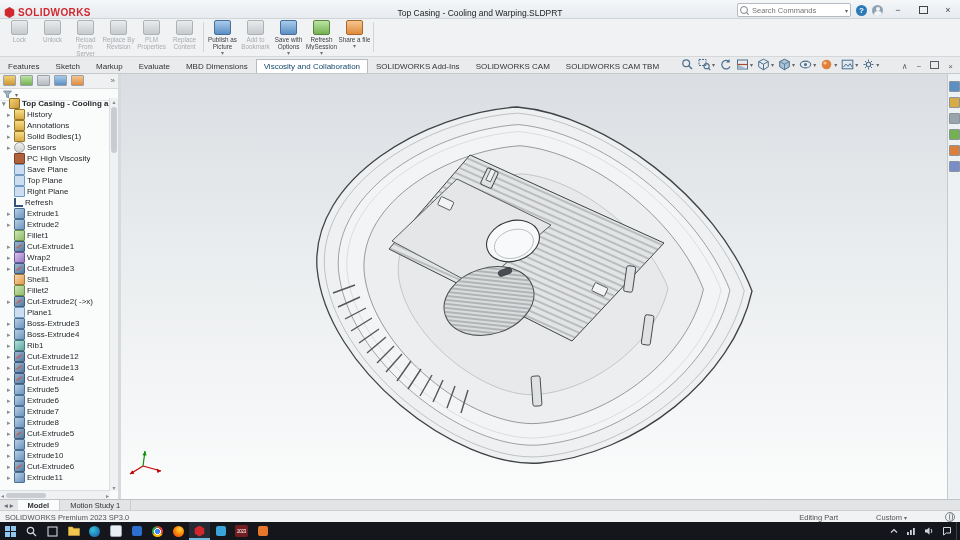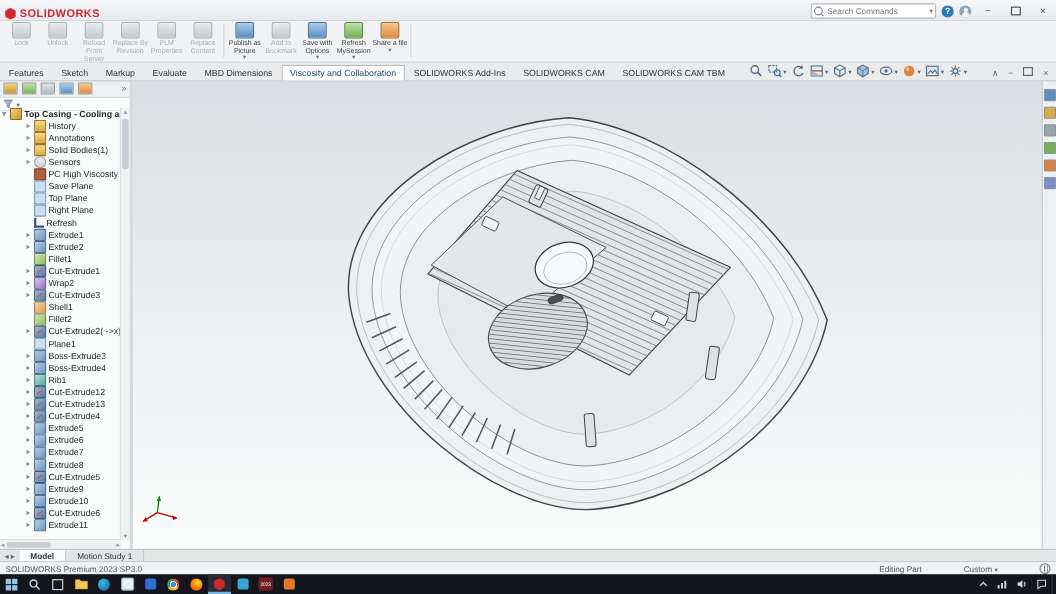--- a/index.html
+++ b/index.html
@@ -61,21 +61,21 @@
   .ptabs{height:13px;display:flex;align-items:center;gap:4px;padding:1px 3px;background:#eef0f2;border-bottom:1px solid #d8dbde;}
   .ptab{width:11px;height:9px;border-radius:1px;border:1px solid #98a0a8;}
   .ptab.t1{background:linear-gradient(#f4d06f,#c9973a);}
   .ptab.t2{background:linear-gradient(#bce4a3,#74b152);}
   .ptab.t3{background:linear-gradient(#dfe3e6,#b4bac0);}
   .ptab.t4{background:linear-gradient(#a9cbec,#5c8fc3);}
   .ptab.t5{background:linear-gradient(#f6c690,#e08b3c);}
   .pmore{margin-left:auto;font-size:8px;color:#667;}
   .pfilter{height:11px;display:flex;align-items:center;gap:3px;padding:0 3px;border-bottom:1px solid #e2e5e8;}
   .tree{position:absolute;top:25px;left:0;right:8px;bottom:8px;overflow:hidden;}
-  .trow{height:11px;display:flex;align-items:center;padding-left:24px;white-space:nowrap;font-size:8px;color:#1f2326;}
+  .trow{height:11px;display:flex;align-items:center;padding-left:7px;white-space:nowrap;font-size:8px;color:#1f2326;}
   .trow.root{padding-left:2px;font-weight:bold;}
   .chev{width:7px;flex:none;color:#8a8f94;font-size:7px;line-height:1;}
   .ti{width:9px;height:9px;flex:none;border-radius:1px;margin:0 2px 0 0;}
   .ti.part{background:linear-gradient(135deg,#f4d06f,#c9973a);border:1px solid #8f6f23;}
   .ti.fold{background:linear-gradient(#f7dc85,#d9ab45);border:1px solid #97762a;}
   .ti.sens{background:linear-gradient(#f0f0f0,#cfcfcf);border:1px solid #999;border-radius:50%;}
   .ti.mat{background:#b0623a;border:1px solid #7d3f20;}
   .ti.plane{background:rgba(120,170,220,.35);border:1px solid #6f9cc4;}
   .ti.orig{width:7px;height:7px;border-left:2px solid #34527a;border-bottom:2px solid #34527a;border-radius:0;background:transparent;}
   .ti.boss{background:linear-gradient(135deg,#b8cfe6,#6c94bd);border:1px solid #4c6f94;}
@@ -121,20 +121,21 @@
   .showdesk{width:3px;height:18px;border-left:1px solid #3a3e46;}
   .badge2023{width:13px;height:12px;background:#731d22;border-radius:2px;color:#fff;font-size:4.5px;
     display:flex;align-items:center;justify-content:center;letter-spacing:-0.2px;}
 </style>
 </head>
 <body>
 
 <div class="titlebar">
   <span class="sw-logo"></span>
   <span class="sw-text">SOLIDWORKS</span>
+  <div class="tb-title">Top Casing - Cooling and Warping.SLDPRT</div>
   <div class="tb-right">
     <div class="searchbox">
       <span class="mag"></span>
       <input placeholder="Search Commands" style="">
       <span class="caret">▾</span>
     </div>
     <span class="help-ic">?</span>
     <span class="user-ic"></span>
     <span class="winbtn">−</span>
     <span class="winbtn">

